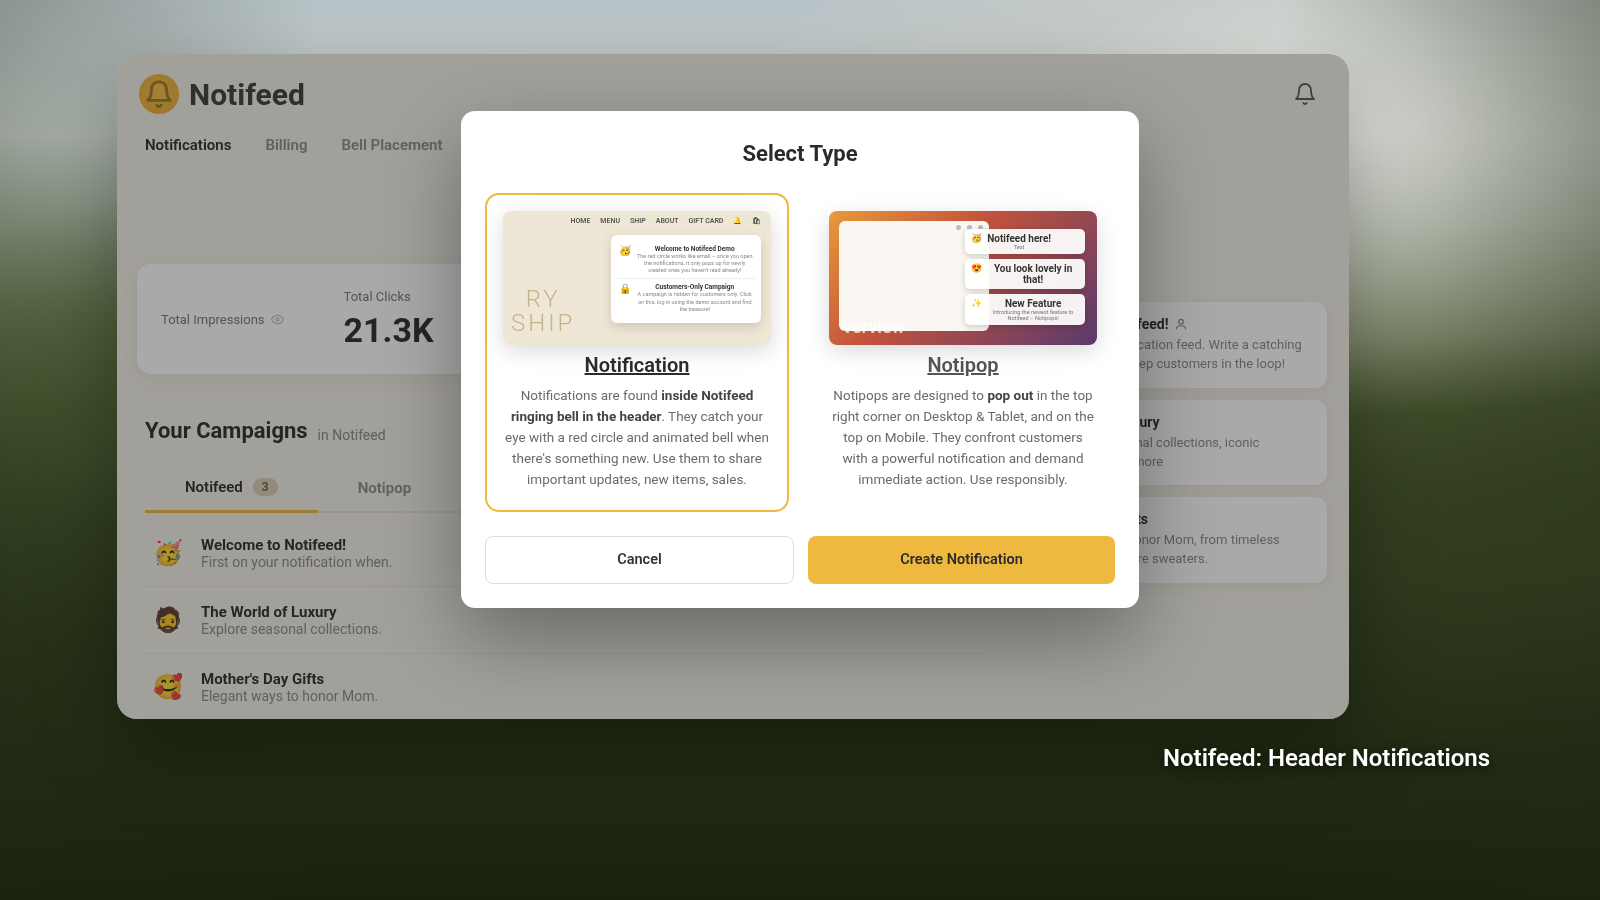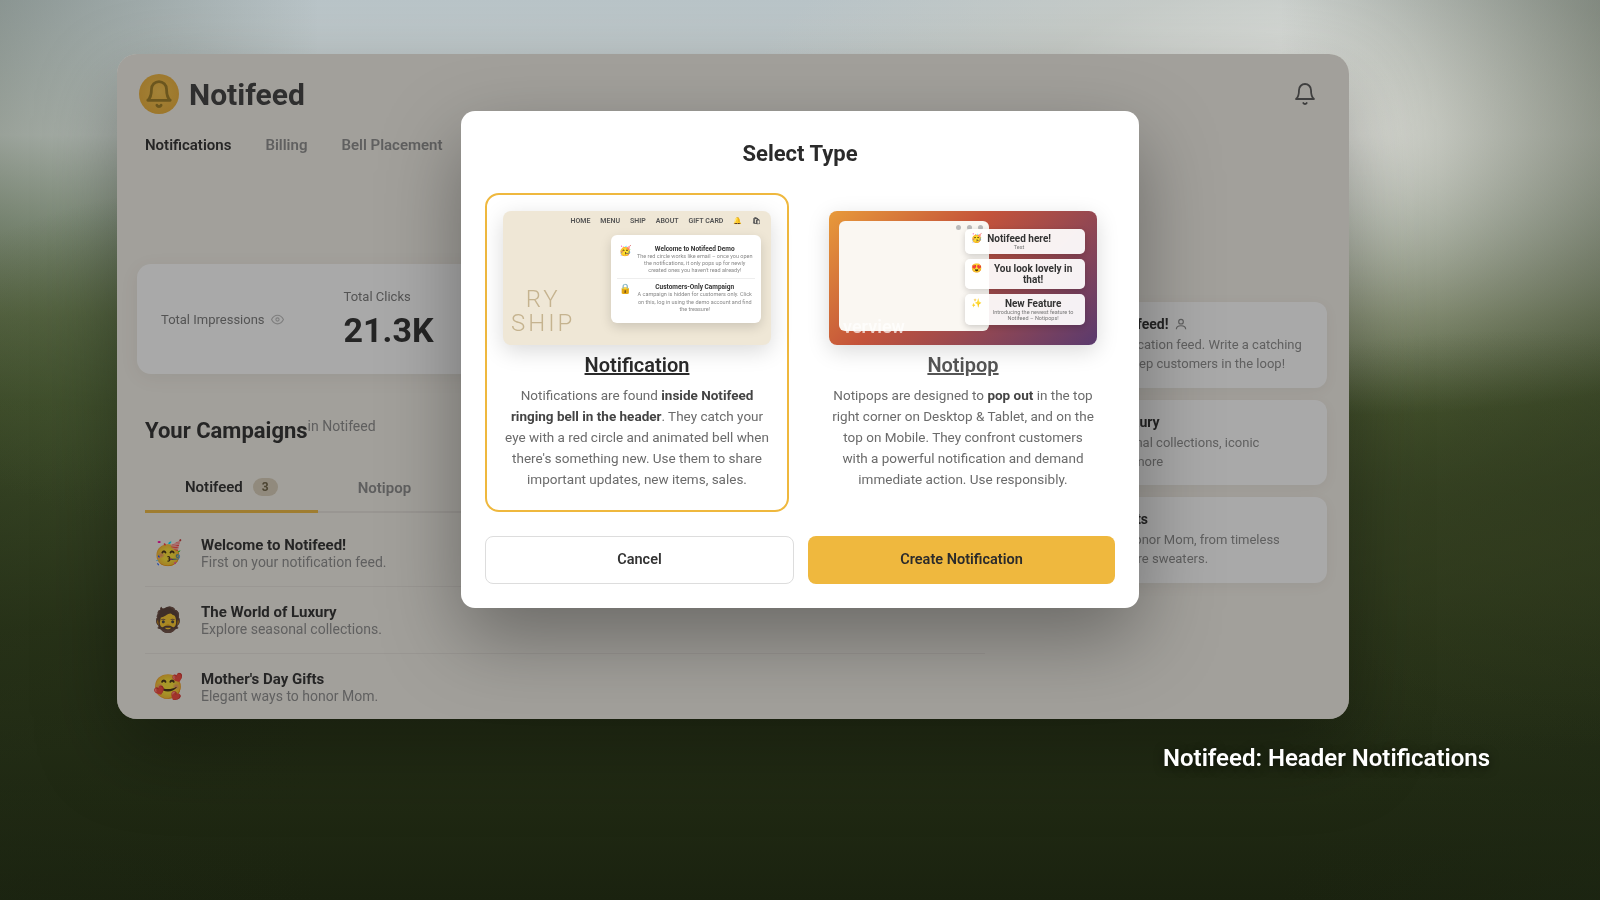--- a/index.html
+++ b/index.html
@@ -44,21 +44,21 @@
   .stats-card {
     position:absolute; left:20px; top:210px; width:850px; height:110px;
     background:#fff; border-radius:14px; box-shadow:0 4px 20px rgba(0,0,0,0.06);
     display:flex; align-items:center; padding: 0 24px; gap:60px;
   }
   .stat { display:flex; flex-direction:column; gap:6px;}
   .stat-label { font-size:13px; color:#777; display:flex; align-items:center; gap:6px;}
   .stat-value { font-size:34px; font-weight:700; color:#2b2b2b; }
   .stat-unit { font-size:15px; color:#999; font-weight:500; margin-left:4px;}
 
-  .campaigns-header { position:absolute; left:28px; top:364px; display:flex; align-items:flex-start; }
+  .campaigns-header { position:absolute; left:28px; top:364px; display:flex; align-items:flex-end; gap:10px;}
   .campaigns-header h2 { font-size:22px; font-weight:700; color:#2b2b2b;}
   .campaigns-header span { font-size:14px; color:#888;}
 
   .inner-tabs { position:absolute; left:28px; top:410px; width:840px; display:flex; border-bottom:2px solid rgba(0,0,0,0.06);}
   .inner-tab { padding:14px 40px; font-size:15px; color:#888; font-weight:600; display:flex; align-items:center; gap:10px;}
   .inner-tab.active { color:#2b2b2b; border-bottom:3px solid #efb83e; margin-bottom:-2px;}
   .tab-badge { background:#d8cdb8; color:#6a5d3f; font-size:12px; padding:2px 9px; border-radius:10px; font-weight:700;}
 
   .camp-list { position:absolute; left:28px; top:466px; width:840px; }
   .camp-item { display:flex; align-items:center; gap:16px; padding:16px 6px; border-bottom:1px solid rgba(0,0,0,0.05);}
@@ -195,21 +195,21 @@
     <div class="inner-tab">
       <span>Notipop</span>
     </div>
   </div>
 
   <div class="camp-list">
     <div class="camp-item">
       <div class="camp-emoji">🥳</div>
       <div>
         <div class="camp-title">Welcome to Notifeed!</div>
-        <div class="camp-sub">First on your notification feed.</div>
+        <div class="camp-sub">First on your notification when.</div>
       </div>
     </div>
     <div class="camp-item">
       <div class="camp-emoji">🧔</div>
       <div>
         <div class="camp-title">The World of Luxury</div>
         <div class="camp-sub">Explore seasonal collections.</div>
       </div>
     </div>
     <div class="camp-item">

